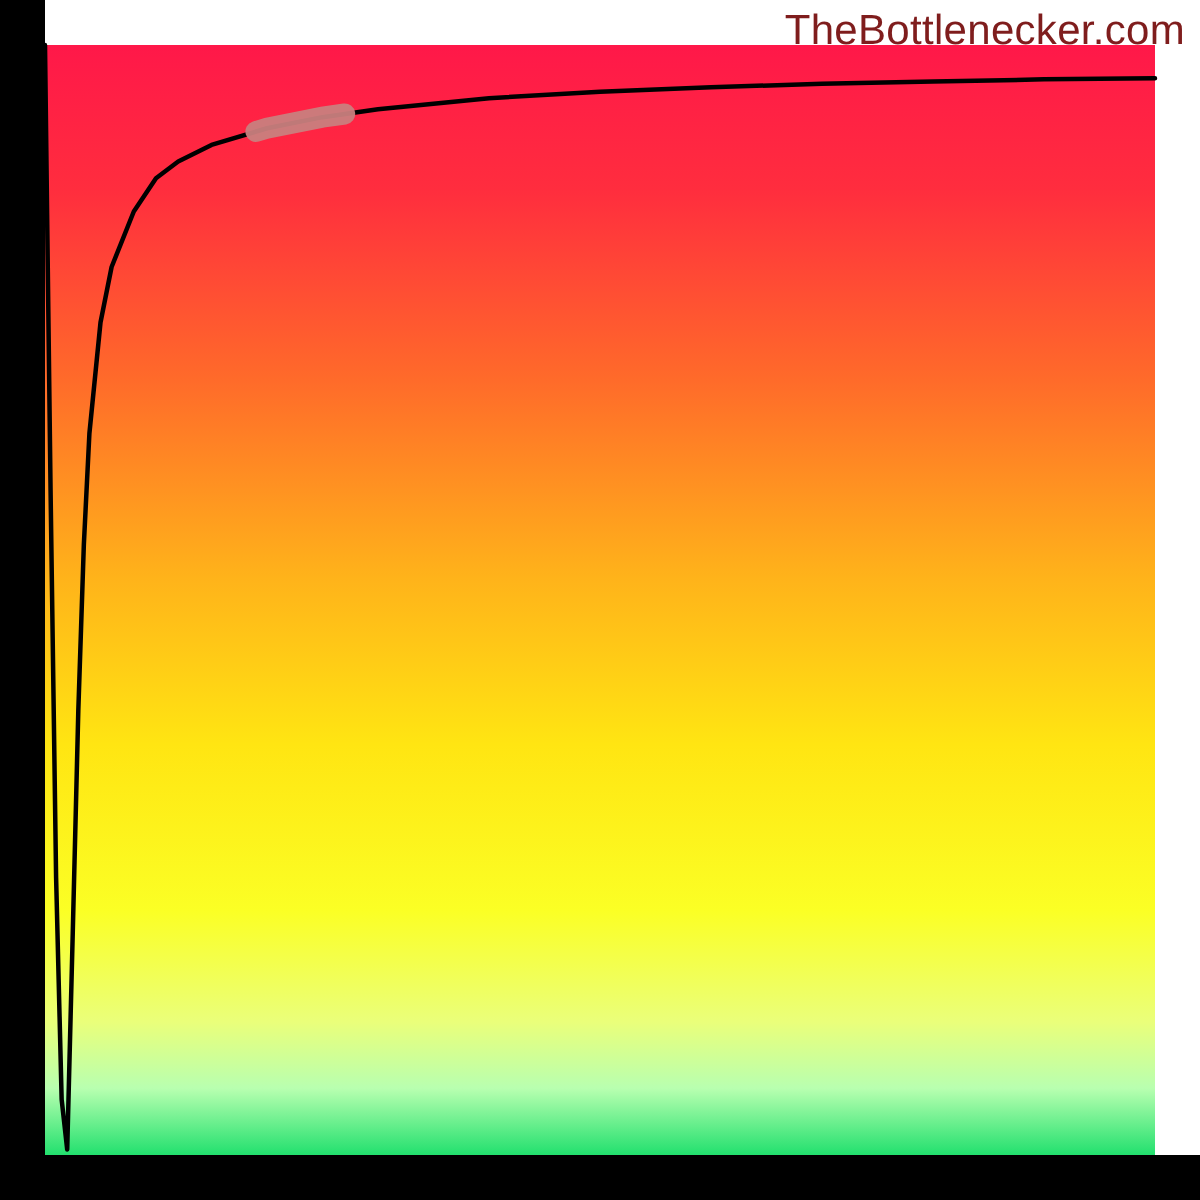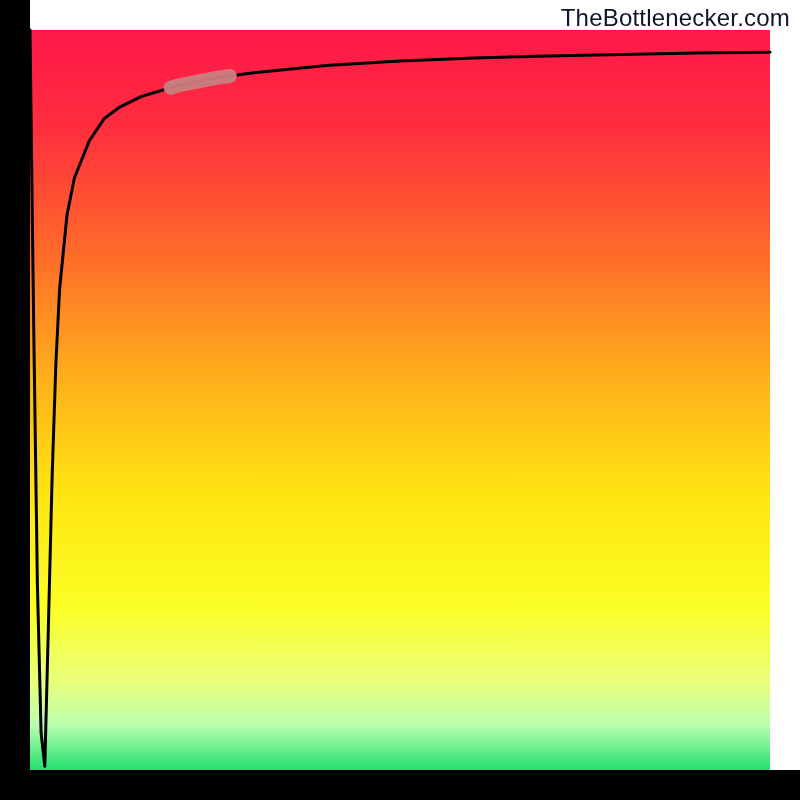--- a/index.html
+++ b/index.html
@@ -12,23 +12,23 @@
   }
   .wrap {
     position: relative;
     width: 800px;
     height: 800px;
   }
   .watermark {
     position: absolute;
     top: 4px;
     right: 10px;
-    font-size: 24px;
+    font-size: 28px;
     font-weight: 400;
-    color: #0f172a;
+    color: #7f1d1d;
     letter-spacing: 0.2px;
   }
   svg.chart {
     position: absolute;
     top: 0;
     left: 0;
     width: 800px;
     height: 800px;
   }
 </style>

